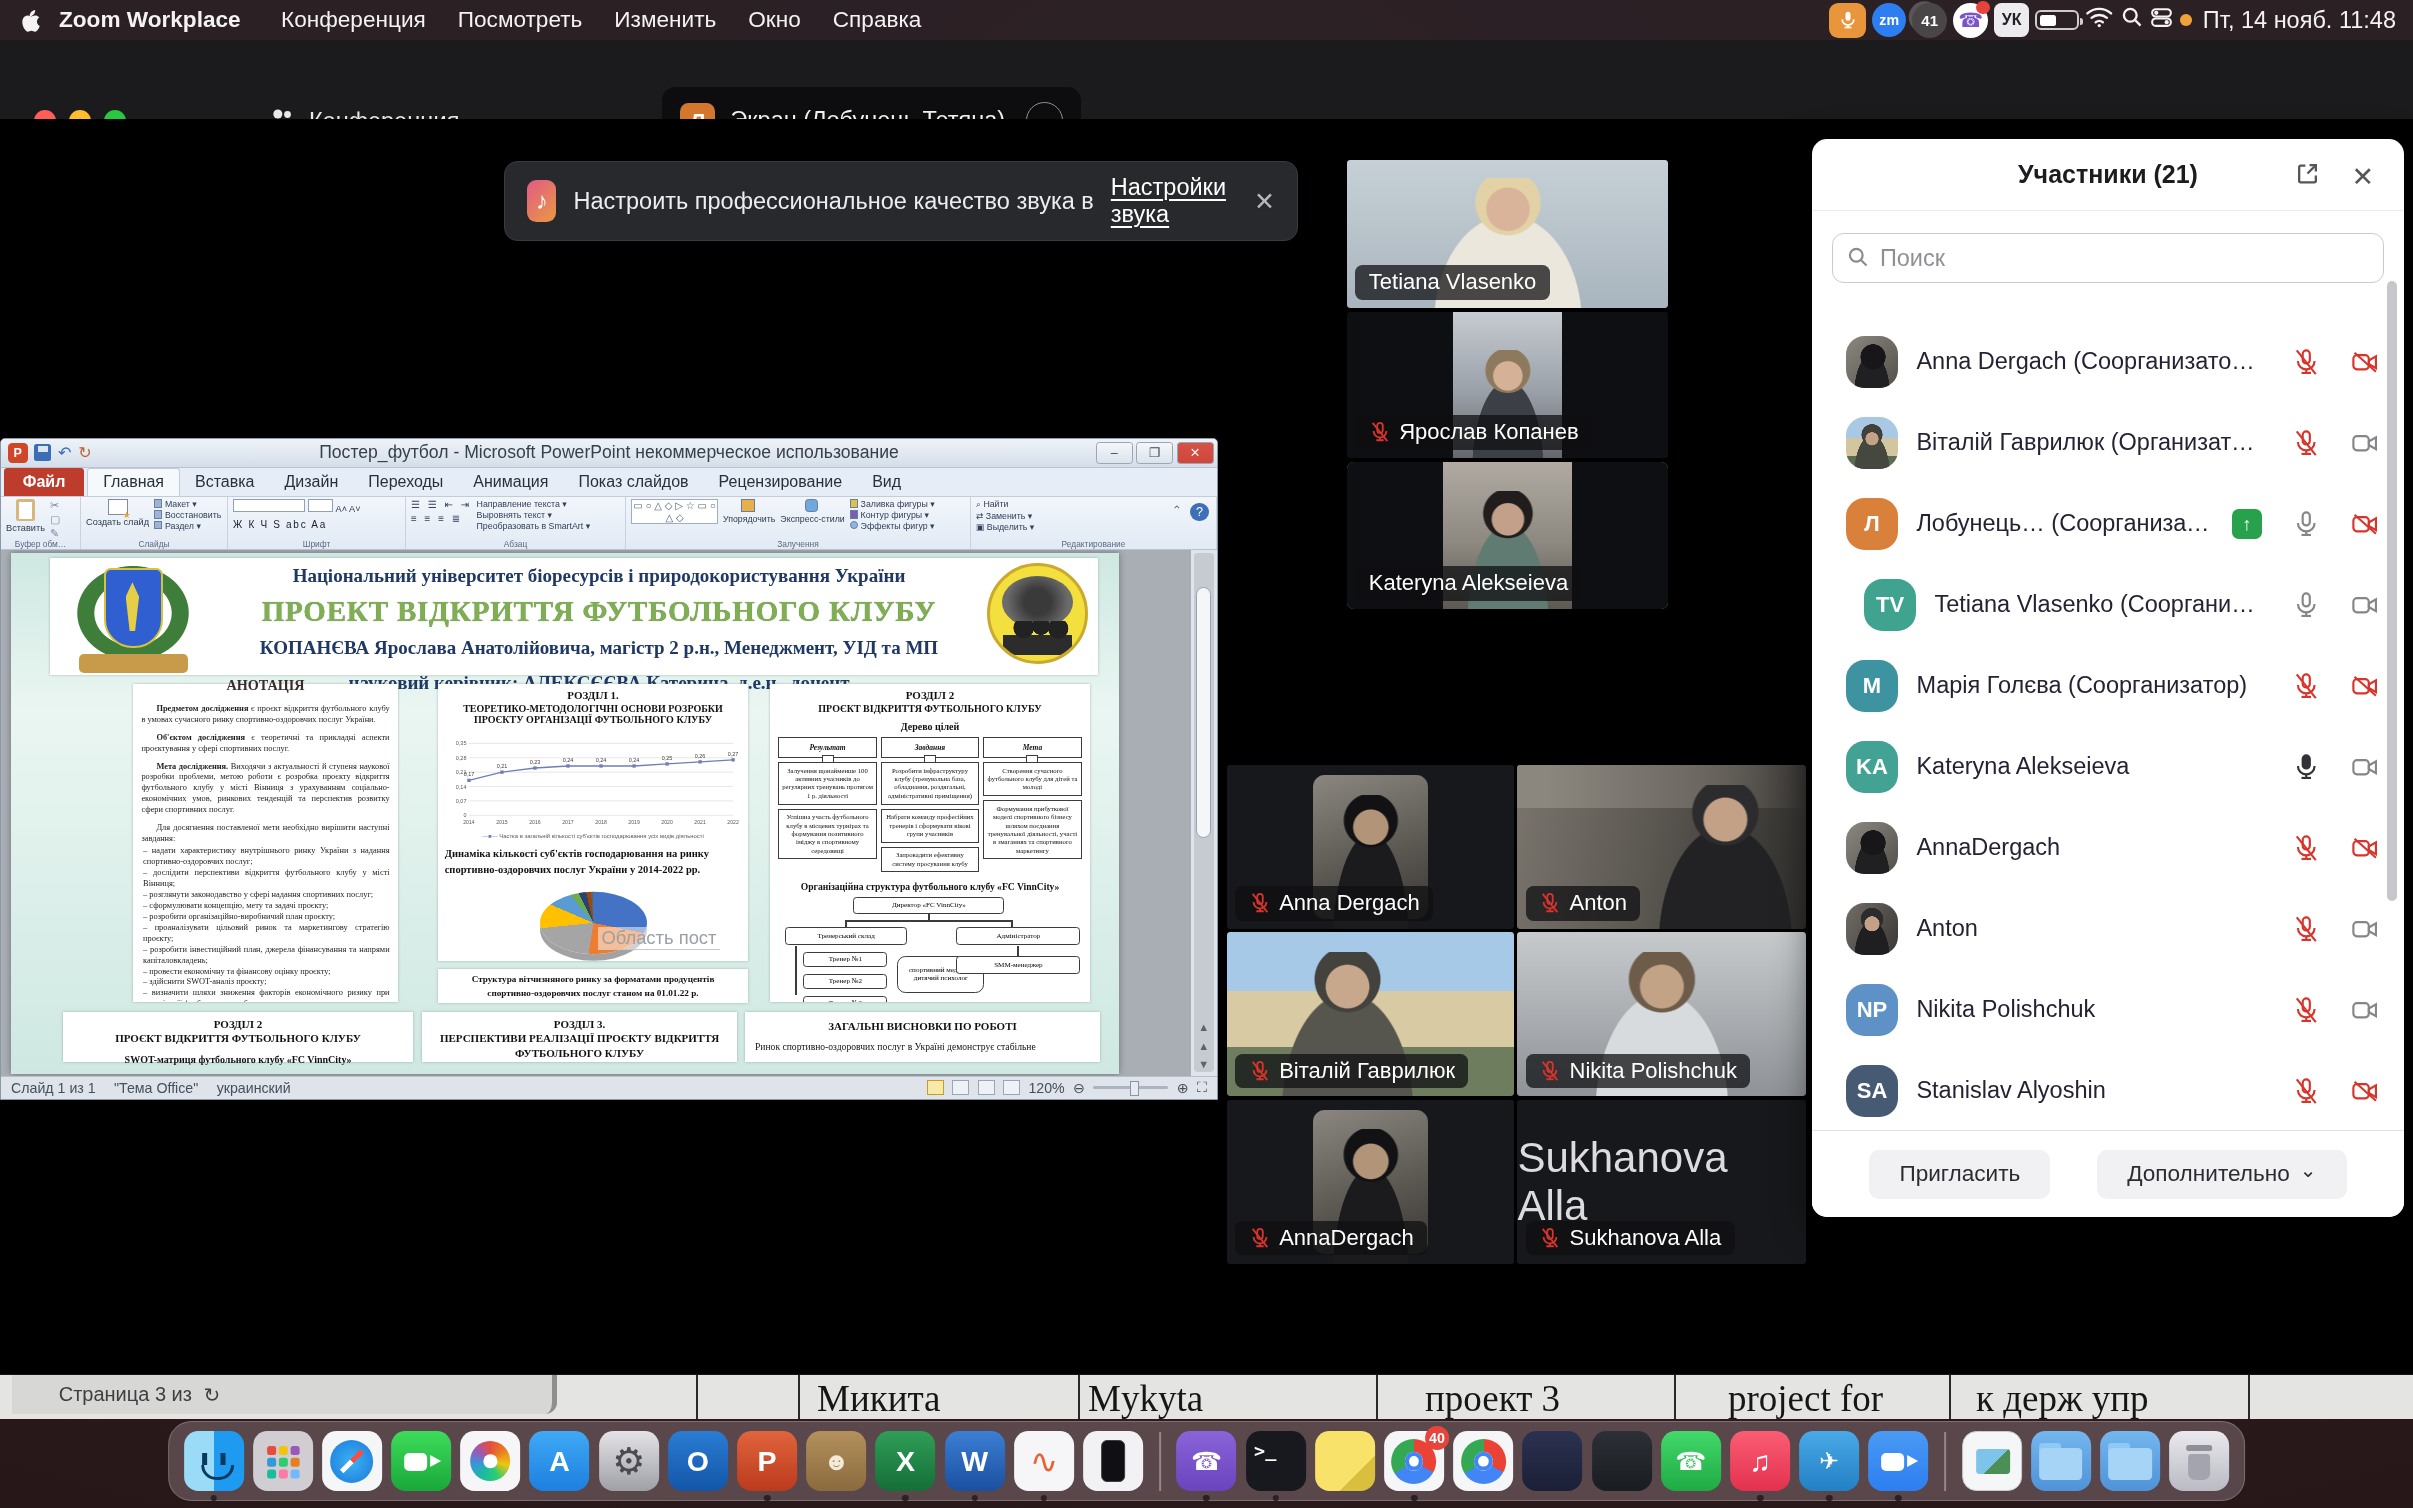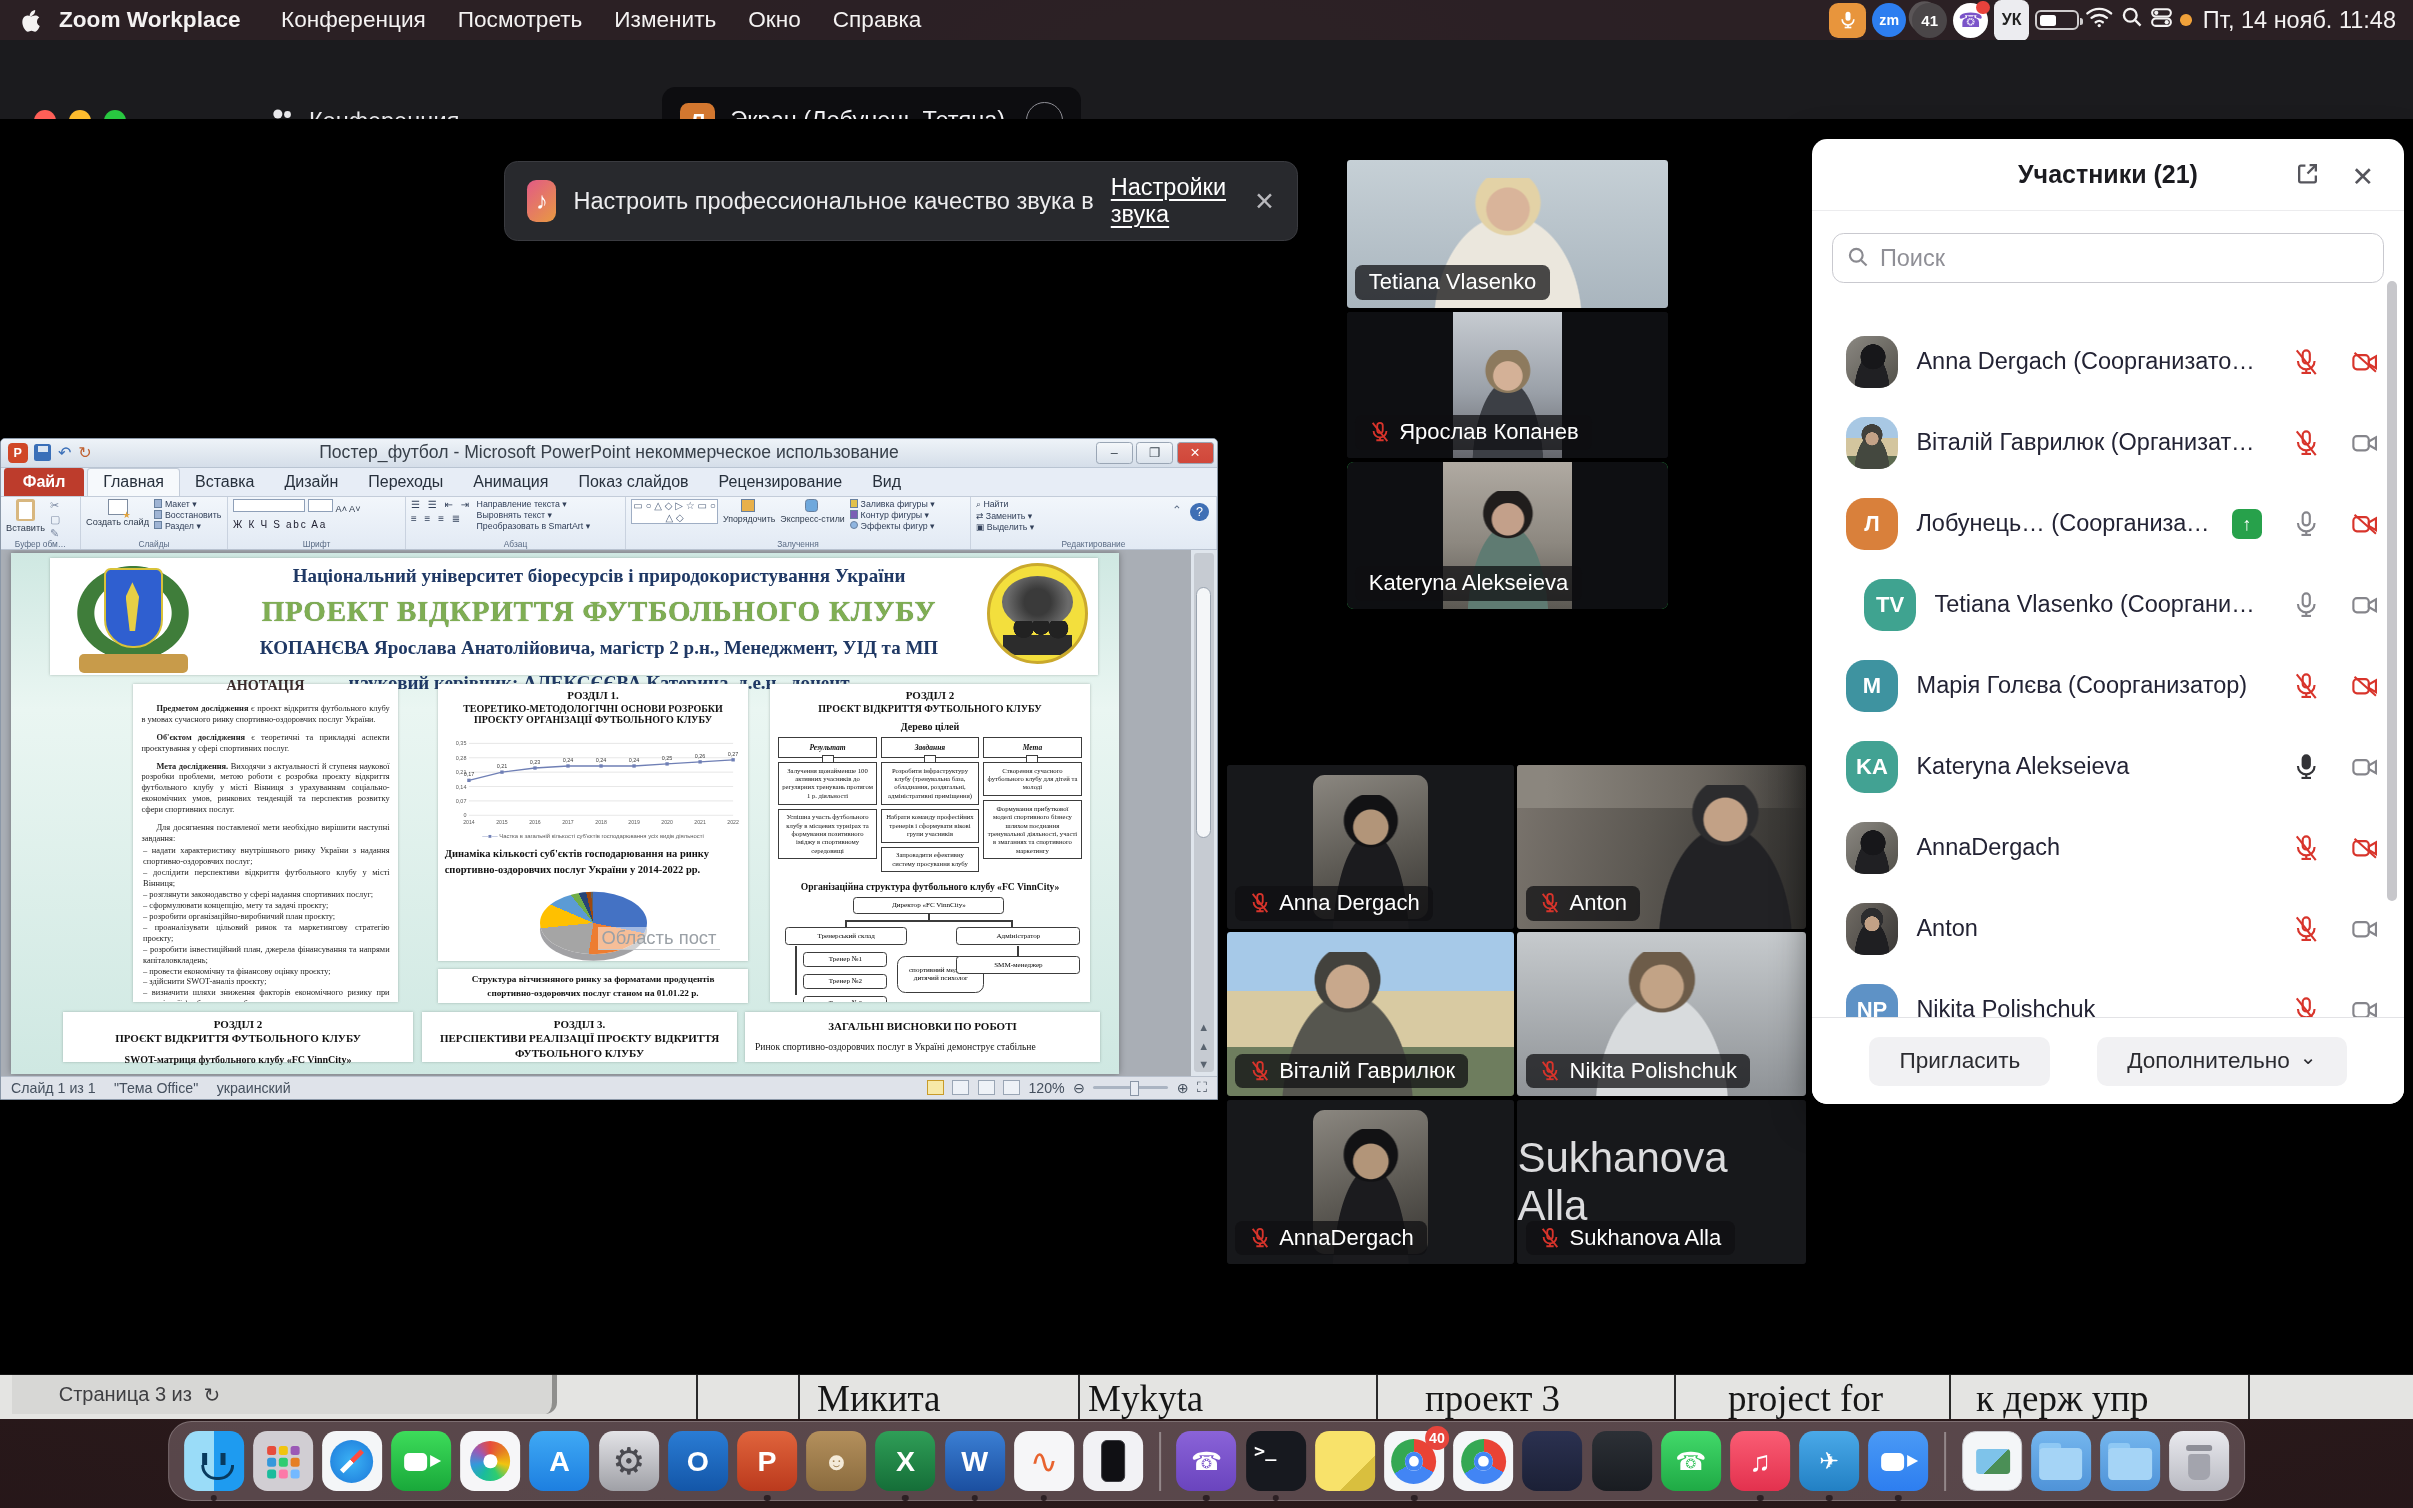--- a/index.html
+++ b/index.html
@@ -15,21 +15,21 @@
   #menubar .apple{width:59px;display:flex;justify-content:center}
   #menubar .appname{font-weight:700;margin-right:8.4px}
   .mitems{display:flex;gap:32px;margin-left:32px}
   .mitem{cursor:default}
   #mb-status{position:absolute;right:17px;top:0;height:40px;display:flex;align-items:center;gap:6px}
   .st-mic{width:37px;height:35px;border-radius:9.2px;background:#e8953c;display:flex;align-items:center;justify-content:center}
   .st-zm{width:34px;height:34px;border-radius:50%;background:#2d7ef0;color:#fff;font-size:14.2px;font-weight:700;display:flex;align-items:center;justify-content:center}
   .st-41{width:35px;height:35px;border-radius:50%;background:#4a4648;color:#fff;font-size:15px;font-weight:700;display:flex;align-items:center;justify-content:center;box-shadow:-5px -3.4px 0 -1.7px #5a5557}
   .st-viber{width:35px;height:35px;border-radius:50%;background:#fff;color:#7b54c9;font-size:20px;display:flex;align-items:center;justify-content:center;position:relative}
   .st-viber i{position:absolute;right:-1.7px;top:-1.7px;width:13.4px;height:13.4px;border-radius:50%;background:#e7423c}
-  .st-kb{width:35px;height:41px;border-radius:7.5px;background:#ececf0;color:#222;font-size:16px;font-weight:700;display:flex;align-items:center;justify-content:center}
+  .st-kb{width:35px;height:34px;border-radius:7.5px;background:#ececf0;color:#222;font-size:16px;font-weight:700;display:flex;align-items:center;justify-content:center}
   .st-batt{width:44px;height:20px;border:2.1px solid #cfcccd;border-radius:5.9px;position:relative}
   .st-batt::before{content:"";position:absolute;left:2.5px;top:2.5px;bottom:2.5px;width:40%;background:#fff;border-radius:2.5px}
   .st-batt::after{content:"";position:absolute;right:-5.9px;top:5.9px;width:3.4px;height:6.7px;background:#cfcccd;border-radius:0 2.5px 2.5px 0}
   .st-time{font-size:23.5px;color:#f4f2f2;margin-left:5px;white-space:nowrap}
   .orange-dot{width:11.7px;height:11.7px;border-radius:50%;background:#f0a13a}
 
   
   #tabbar{position:absolute;left:0;top:40px;width:2413px;height:79px;background:#1b1b1e}
   .tl{position:absolute;top:70px;width:22px;height:22px;border-radius:50%}
   .tl.r{left:34px;background:#ff5f57}.tl.y{left:69px;background:#febc2e}.tl.g{left:104px;background:#28c840}
@@ -89,21 +89,21 @@
   
   .ic{display:inline-block;flex:0 0 auto}
   .ic svg{display:block;width:100%;height:100%}
   .ic .strike{visibility:hidden}
   .ic.off{color:#d8342b}.ic.off .strike{visibility:visible}
   .ic.on{color:#85858b}
   .ic.active{color:#333337}.ic.active .cap{fill:currentColor}
   .vmic{width:22px;height:22px;color:#d8342b}
 
   
-  #panel{position:absolute;left:1812px;top:139px;width:592px;height:965px;background:#fff;border-radius:15px;box-shadow:0 10px 37px rgba(0,0,0,.55);z-index:6;overflow:hidden}
+  #panel{position:absolute;left:1812px;top:139px;width:592px;height:1078px;background:#fff;border-radius:15px;box-shadow:0 10px 37px rgba(0,0,0,.55);z-index:6;overflow:hidden}
   #panel header{height:72px;display:flex;align-items:center;justify-content:center;position:relative;border-bottom:0.8px solid #ececee}
   #panel header .ptitle{font-size:25px;font-weight:700;color:#1b1b20}
   .hicon{position:absolute;top:22px;color:#55555c}
   .hicon.pop{right:84px}.hicon.close{right:30px;font-size:27px}
   .hicon.close::before{content:"✕"}
   .psearch{position:absolute;left:20px;right:20px;top:94px;height:50px;border:1.7px solid #c9c9cf;border-radius:11.7px;display:flex;align-items:center;padding:0 13.4px;gap:10px;background:#fff}
   .psearch-input{border:none;outline:none;font-size:23.5px;color:#333;width:100%;font-family:inherit}
   .psearch-input::placeholder{color:#8f8f96}
   #plist{position:absolute;left:0;right:0;top:164px;bottom:87px;overflow:hidden;padding-top:18.4px}
   .prow{height:81px;display:flex;align-items:center;padding:0 25px 0 34px;gap:18.4px}

